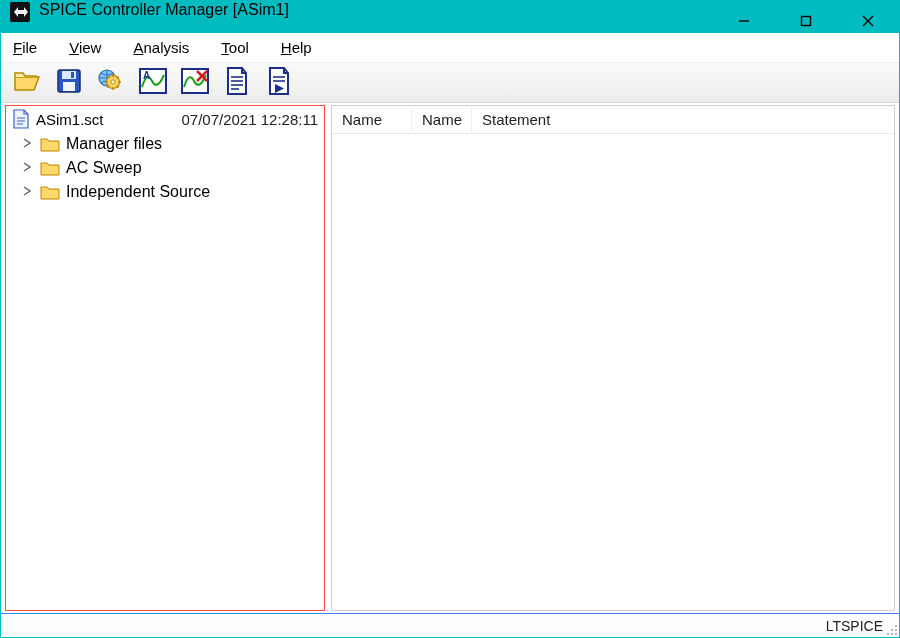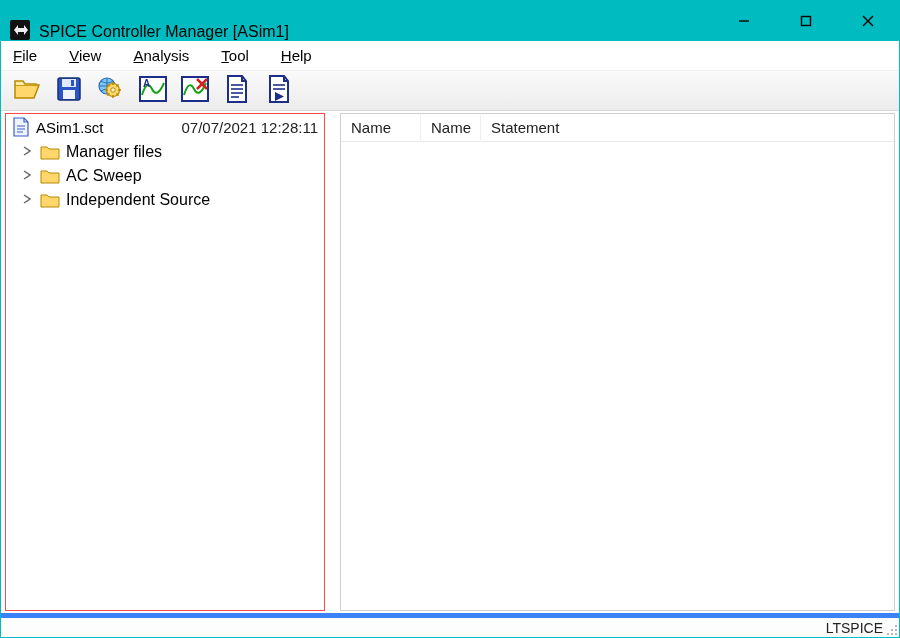--- a/index.html
+++ b/index.html
@@ -5,22 +5,22 @@
   * { box-sizing: border-box; }
   html, body { margin: 0; padding: 0; font-family: "Segoe UI", Tahoma, Arial, sans-serif; font-size: 15px; }
   .window {
     width: 900px; height: 638px;
     border: 1px solid #00bcc0;
     background: #fff;
     display: flex; flex-direction: column;
     position: relative;
   }
   .titlebar {
-    height: 40px; background: #00bcc0;
-    display: flex; align-items: flex-end;
+    height: 32px; background: #00bcc0;
+    display: flex; align-items: flex-start;
     color: #000;
   }
   .titlebar .app-icon {
     width: 22px; height: 22px; margin: 0 8px 0 8px;
     display: inline-flex; align-items: center; justify-content: center;
   }
   .titlebar .title { font-size: 16px; flex: 0 0 auto; }
   .titlebar .spacer { flex: 1 1 auto; }
   .titlebar .wbtn {
     width: 62px; height: 40px; display: inline-flex; align-items: center; justify-content: center;
@@ -44,21 +44,21 @@
     display: flex; align-items: center;
     padding: 0 8px; gap: 6px;
   }
   .toolbar .tbtn {
     width: 36px; height: 34px;
     display: inline-flex; align-items: center; justify-content: center;
     cursor: default;
   }
   .workspace {
     flex: 1 1 auto; display: flex; min-height: 0;
-    padding: 2px 4px 2px 4px; gap: 15px;
+    padding: 2px 4px 2px 4px; gap: 6px;
     background: #fff;
   }
   .tree-panel {
     width: 320px; border: 1px solid #ff4a4a;
     display: flex; flex-direction: column;
     overflow: auto; background: #fff;
   }
   .tree-root {
     display: flex; align-items: center; gap: 6px;
     padding: 4px 6px;
@@ -82,21 +82,21 @@
   .detail-header {
     height: 28px; display: flex; align-items: center;
     border-bottom: 1px solid #e8e8e8;
   }
   .detail-header .col {
     padding: 4px 10px; font-size: 15px; color: #222;
     border-right: 1px solid #eee;
   }
   .detail-header .col:last-child { border-right: none; flex: 1 1 auto; }
   .statusbar {
-    height: 24px; border-top: 5px solid #3b82f6;
+    height: 24px; border-top: 1px solid #3b82f6;
     display: flex; align-items: center; justify-content: flex-end;
     padding: 0 16px 0 8px; font-size: 14px; color: #222;
     background: #fdfdfd;
   }
   .resize-grip {
     position: absolute; right: 0; bottom: 0;
     width: 14px; height: 14px;
   }
 </style>
 </head>

